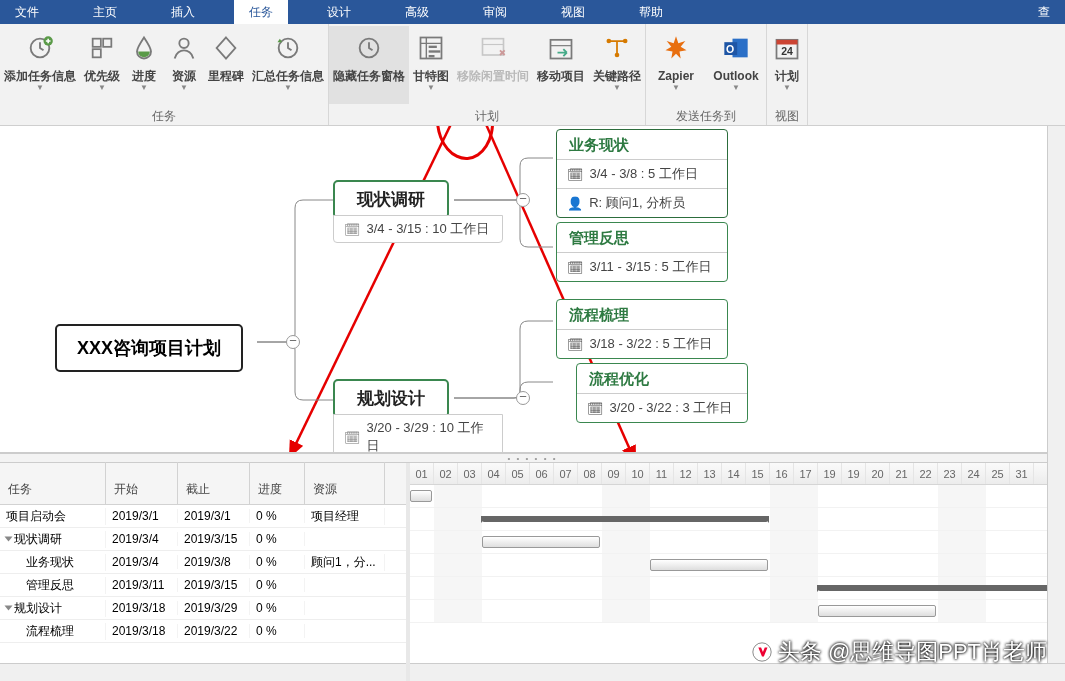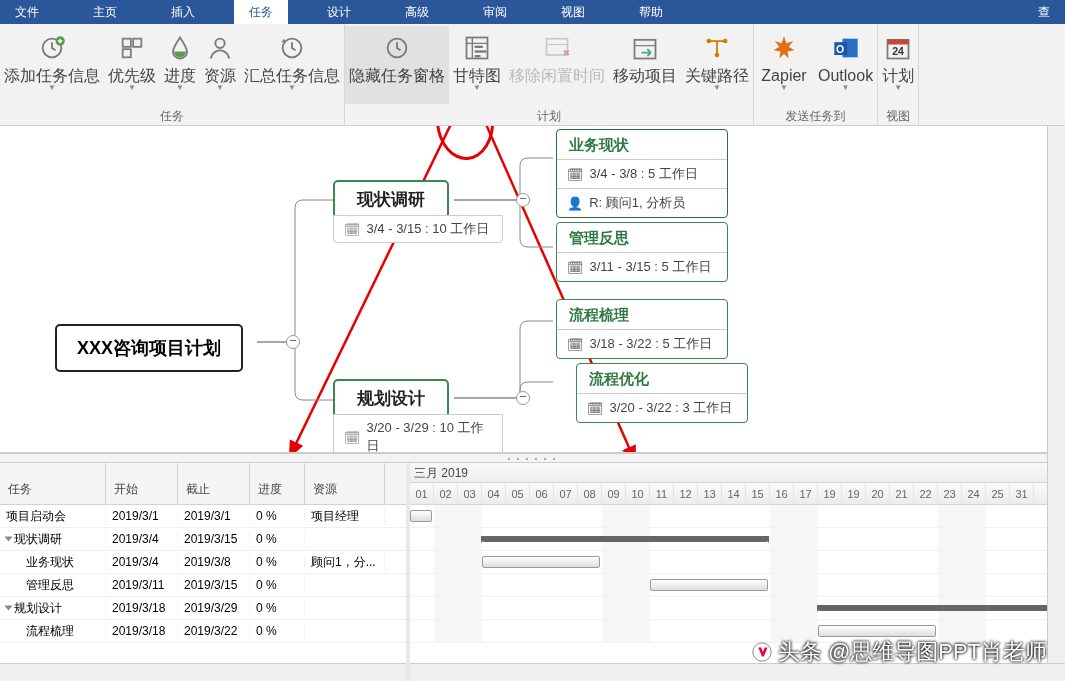--- a/index.html
+++ b/index.html
@@ -11,21 +11,21 @@
   .ribbon { background: #f2f2f2; border-bottom: 1px solid #cfcfcf; height: 102px; display: flex; }
   .group { display: flex; flex-direction: column; border-right: 1px solid #d7d7d7; }
   .group .btns { flex: 1; display: flex; align-items: flex-start; padding: 2px 0; }
   .group .glabel { text-align: center; color: #666; font-size: 12px; line-height: 20px; padding-bottom: 3px; }
   .rbtn { display: flex; flex-direction: column; align-items: center; justify-content: flex-start; padding: 3px 4px 0 4px; min-width: 40px; height: 78px; cursor: pointer; text-align: center; color: #444; }
   .rbtn.wide { min-width: 60px; }
   .rbtn .ic { width: 32px; height: 32px; display: flex; align-items: center; justify-content: center; margin: 3px 0 5px 0; color: #7a7a7a; }
   .rbtn .ic.orange { color: #c06600; }
   .rbtn.active { background: #e1e1e1; align-items: center; }
   .rbtn.dis { color: #b9b9b9; }
-  .rbtn .cap { font-size: 16px; line-height: 14px; }
+  .rbtn .cap { font-size: 12px; line-height: 14px; font-weight: bold; }
   .rbtn .dd { font-size: 8px; line-height: 10px; color: #888; }
   .canvas-wrap { position: relative; height: 327px; background: #fff; border-bottom: 1px solid #ccc; overflow: hidden; }
   .canvas { position: relative; width: 100%; height: 100%; }
   .root-node { position: absolute; left: 55px; top: 198px; border: 2px solid #222; background: #fff; border-radius: 5px; padding: 10px 20px; font-size: 18px; font-weight: bold; }
   .topic { position: absolute; border: 2px solid #3a874f; background: #fff; border-radius: 5px; padding: 6px 22px; font-size: 17px; font-weight: bold; color: #222; }
   .topic-info { position: absolute; background: #fff; border: 1px solid #ccc; border-radius: 0 0 4px 4px; padding: 4px 10px; font-size: 13px; color: #444; display: flex; align-items: center; gap: 6px; }
   .topic-info .ci { color: #777; }
   .sub { position: absolute; border: 1px solid #3a874f; background: #fff; border-radius: 4px; padding: 6px 0 0 0; width: 172px; }
   .sub .ttl { font-weight: bold; font-size: 15px; color: #2e7a42; padding: 0 12px 4px 12px; }
   .sub .row { border-top: 1px solid #ccc; padding: 5px 10px; font-size: 13px; color: #444; display: flex; align-items: center; gap: 6px; }
@@ -120,20 +120,28 @@
         <div class="rbtn">
           <div class="ic">
             <svg width="28" height="28" viewBox="0 0 24 24">
               <circle cx="12" cy="8" r="4" fill="none" stroke="#7a7a7a" stroke-width="1.6"></circle>
               <path d="M4 21c1-5 5-7 8-7s7 2 8 7" fill="none" stroke="#7a7a7a" stroke-width="1.6"></path>
             </svg>
           </div>
           <div class="cap">资源</div>
           <div class="dd">▼</div>
         </div>
+        <div class="rbtn">
+          <div class="ic">
+            <svg width="28" height="28" viewBox="0 0 24 24">
+              <path d="M12 3l8 9-8 9-8-9z" fill="none" stroke="#7a7a7a" stroke-width="1.6"></path>
+            </svg>
+          </div>
+          <div class="cap">里程碑</div>
+        </div>
         <div class="rbtn wide">
           <div class="ic">
             <svg width="28" height="28" viewBox="0 0 24 24">
               <circle cx="12" cy="12" r="8" fill="none" stroke="#7a7a7a" stroke-width="1.6"></circle>
               <path d="M12 7v5l3 2" stroke="#7a7a7a" fill="none" stroke-width="1.6"></path>
               <path d="M5 4l-2 3h4z" fill="#5a9a48"></path>
             </svg>
           </div>
           <div class="cap">汇总任务信息</div>
           <div class="dd">▼</div>
@@ -386,21 +394,20 @@
           </div>
           <div class="c col-w1">2019/3/18</div>
           <div class="c col-w2">2019/3/22</div>
           <div class="c col-w3">0 %</div>
           <div class="c col-w4"></div>
         </div>
       </div>
     <div class="hsb"></div>
   </div>
   <div class="gantt">
-    <div class="gtitle">三月 2019</div>
     <div class="gdays" id="gdays">
         <div class="gd">01</div>
         <div class="gd">02</div>
         <div class="gd">03</div>
         <div class="gd">04</div>
         <div class="gd">05</div>
         <div class="gd">06</div>
         <div class="gd">07</div>
         <div class="gd">08</div>
         <div class="gd">09</div>

